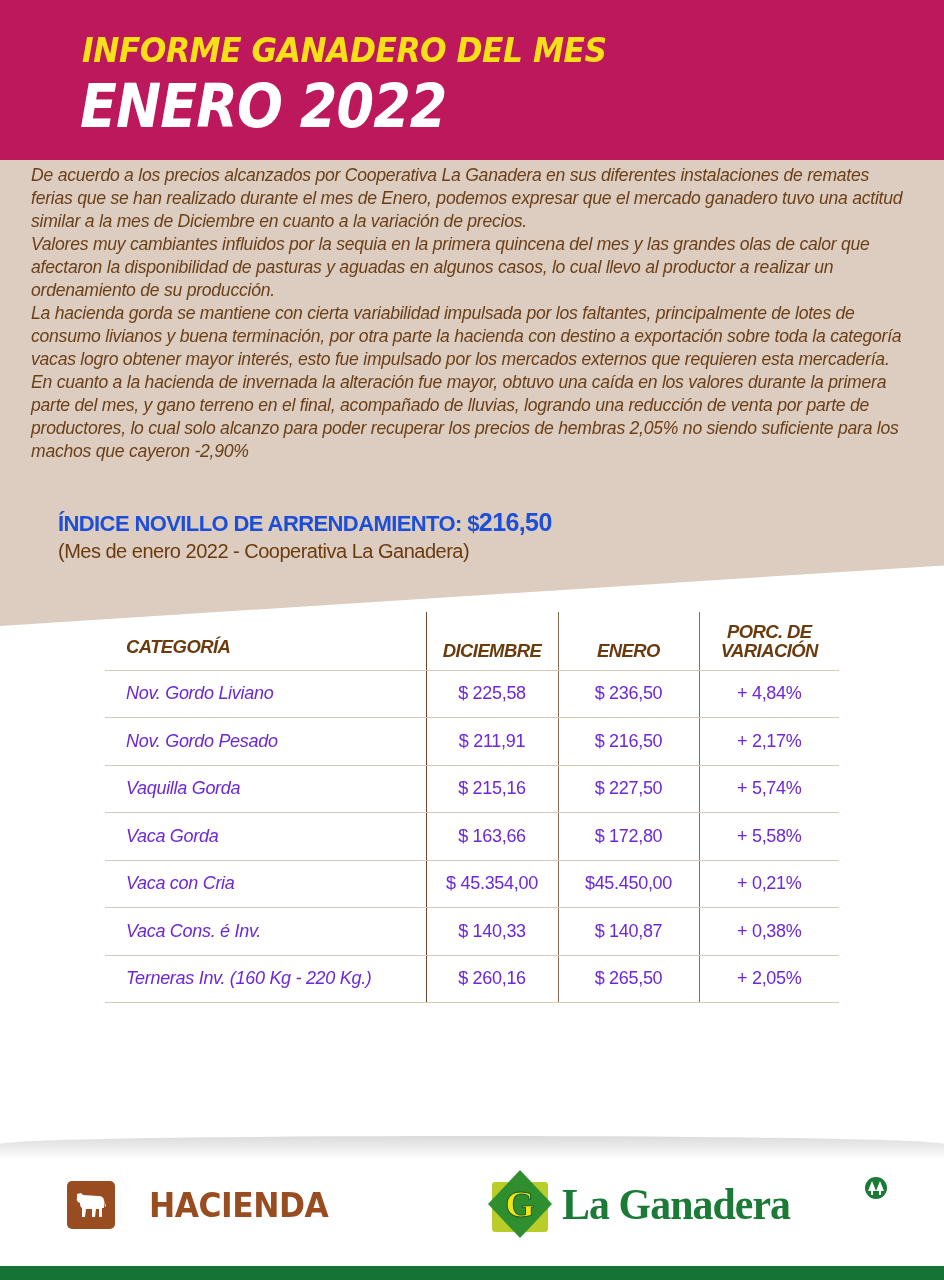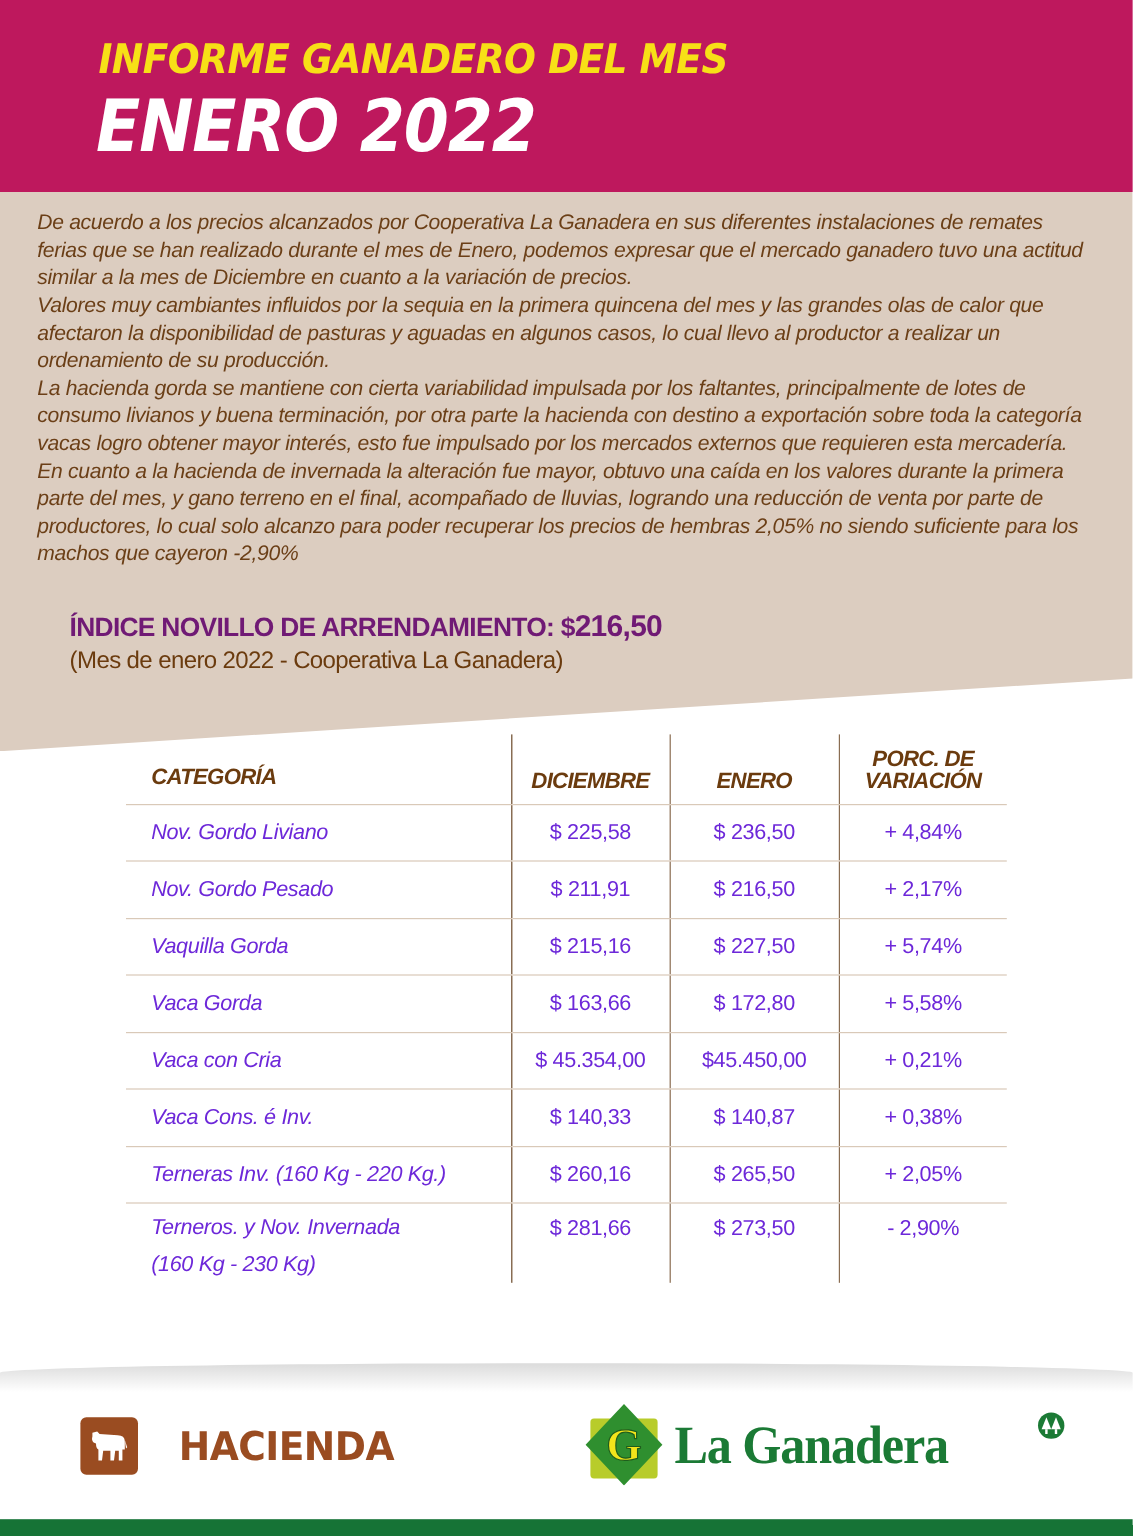--- a/index.html
+++ b/index.html
@@ -22,29 +22,29 @@
       font-size: 60px; letter-spacing: -1px; line-height: 68px;
       transform: scaleX(0.9); transform-origin: left;
     }
 
     .beige {
       position: absolute; left: 0; top: 160px; width: 944px; height: 466px;
       background: #dccdc0;
       clip-path: polygon(0 0, 100% 0, 100% 87%, 0 100%);
     }
     .intro {
-      position: absolute; left: 31px; top: 174px; width: 880px;
+      position: absolute; left: 31px; top: 164px; width: 880px;
       color: #6b3f17; font-family: "Liberation Sans", sans-serif; font-style: italic;
       font-size: 17.6px; line-height: 23px; letter-spacing: -0.25px;
     }
     .intro p { margin: 0; }
 
     .index-line {
       position: absolute; left: 58px; top: 508px;
-      color: #701a75; font-family: "Liberation Sans", sans-serif; font-weight: bold;
+      color: #1d4ed8; font-family: "Liberation Sans", sans-serif; font-weight: bold;
       font-size: 22px; letter-spacing: -0.6px;
     }
     .index-line .value { font-size: 25px; }
     .index-sub {
       position: absolute; left: 58px; top: 540px;
       color: #6b3b0e; font-family: "Liberation Sans", sans-serif;
       font-size: 20px; letter-spacing: -0.5px;
     }
 
     .table-wrap { position: absolute; left: 105px; top: 612px; width: 734px; }
@@ -166,29 +166,20 @@
         <td class="cat col-cat">Vaca Cons. é Inv.</td>
         <td class="num col-dic">$ 140,33</td>
         <td class="num col-ene">$ 140,87</td>
         <td class="num col-var">+ 0,38%</td>
       </tr>
       <tr>
         <td class="cat col-cat">Terneras Inv. (160 Kg - 220 Kg.)</td>
         <td class="num col-dic">$ 260,16</td>
         <td class="num col-ene">$ 265,50</td>
         <td class="num col-var">+ 2,05%</td>
-      </tr>
-      <tr class="last">
-        <td class="cat col-cat">
-          <span>Terneros. y Nov. Invernada</span><br>
-          <span>(160 Kg  - 230 Kg)</span>
-        </td>
-        <td class="num col-dic">$ 281,66</td>
-        <td class="num col-ene">$ 273,50</td>
-        <td class="num col-var">- 2,90%</td>
       </tr>
     </tbody>
   </table>
 </div>
 
 <div class="shadow-band"></div>
 
 <div class="hacienda">
   <div class="badge">
     <svg width="34" height="30" viewBox="0 0 34 30">

